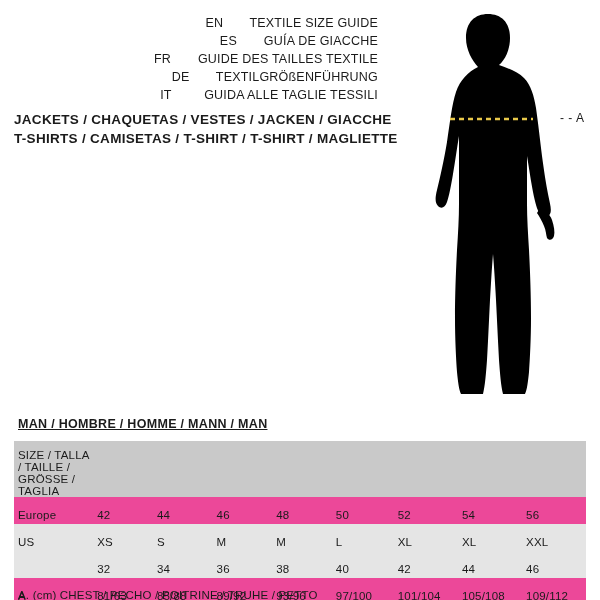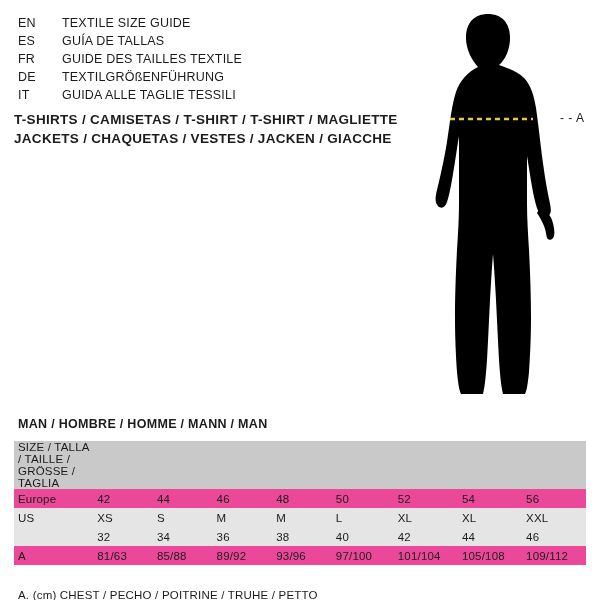--- a/index.html
+++ b/index.html
@@ -27,20 +27,21 @@
     left: 18px;
     top: 16px;
     width: 360px;
   }
   .lang-row {
     display: flex;
     align-items: baseline;
     height: 18px;
     font-size: 12.5px;
     letter-spacing: 0.2px;
+    justify-content: flex-end;
   }
   .lang-code {
     width: 44px;
     flex: 0 0 44px;
     color: #1b1b1b;
   }
   .lang-text {
     color: #1b1b1b;
     white-space: nowrap;
   }
@@ -80,32 +81,33 @@
 
   
   .table-title {
     position: absolute;
     left: 18px;
     top: 417px;
     font-size: 12.5px;
     font-weight: bold;
     letter-spacing: 0.3px;
     color: #1b1b1b;
+    text-decoration: underline;
   }
   table.size-table {
     position: absolute;
     left: 14px;
     top: 441px;
     width: 572px;
     border-collapse: collapse;
     font-size: 11.5px;
   }
   table.size-table td {
     height: 19px;
-    padding: 0 0 0 4px;
+    padding: 8px 0 0 4px;
     vertical-align: middle;
     color: #1b1b1b;
     letter-spacing: 0.2px;
   }
   tr.row-head td {
     background: #c9c9c9;
     font-size: 11.5px;
   }
   tr.row-shade td {
     background: #e5e5e5;
@@ -131,39 +133,39 @@
 
 <div class="page">
 
   <div class="lang-block">
     <div class="lang-row">
       <span class="lang-code">EN</span>
       <span class="lang-text">TEXTILE SIZE GUIDE</span>
     </div>
     <div class="lang-row">
       <span class="lang-code">ES</span>
-      <span class="lang-text">GUÍA DE TALLAS</span>
+      <span class="lang-text">GUÍA DE GIACCHE</span>
     </div>
     <div class="lang-row">
       <span class="lang-code">FR</span>
       <span class="lang-text">GUIDE DES TAILLES TEXTILE</span>
     </div>
     <div class="lang-row">
       <span class="lang-code">DE</span>
       <span class="lang-text">TEXTILGRÖßENFÜHRUNG</span>
     </div>
     <div class="lang-row">
       <span class="lang-code">IT</span>
       <span class="lang-text">GUIDA ALLE TAGLIE TESSILI</span>
     </div>
   </div>
 
   <div class="cat-block">
+    <div class="cat-line">JACKETS / CHAQUETAS / VESTES / JACKEN / GIACCHE</div>
     <div class="cat-line">T-SHIRTS / CAMISETAS / T-SHIRT / T-SHIRT / MAGLIETTE</div>
-    <div class="cat-line">JACKETS / CHAQUETAS / VESTES / JACKEN / GIACCHE</div>
   </div>
 
   <div class="figure-wrap">
     <svg width="200" height="400" viewBox="0 0 200 400">
       <path fill="#000000" d="
         M66,30
         C66,14 75,6 88,6
         C101,6 110,14 110,30
         C110,42 105,52 99,57
         C108,60 118,64 124,70

